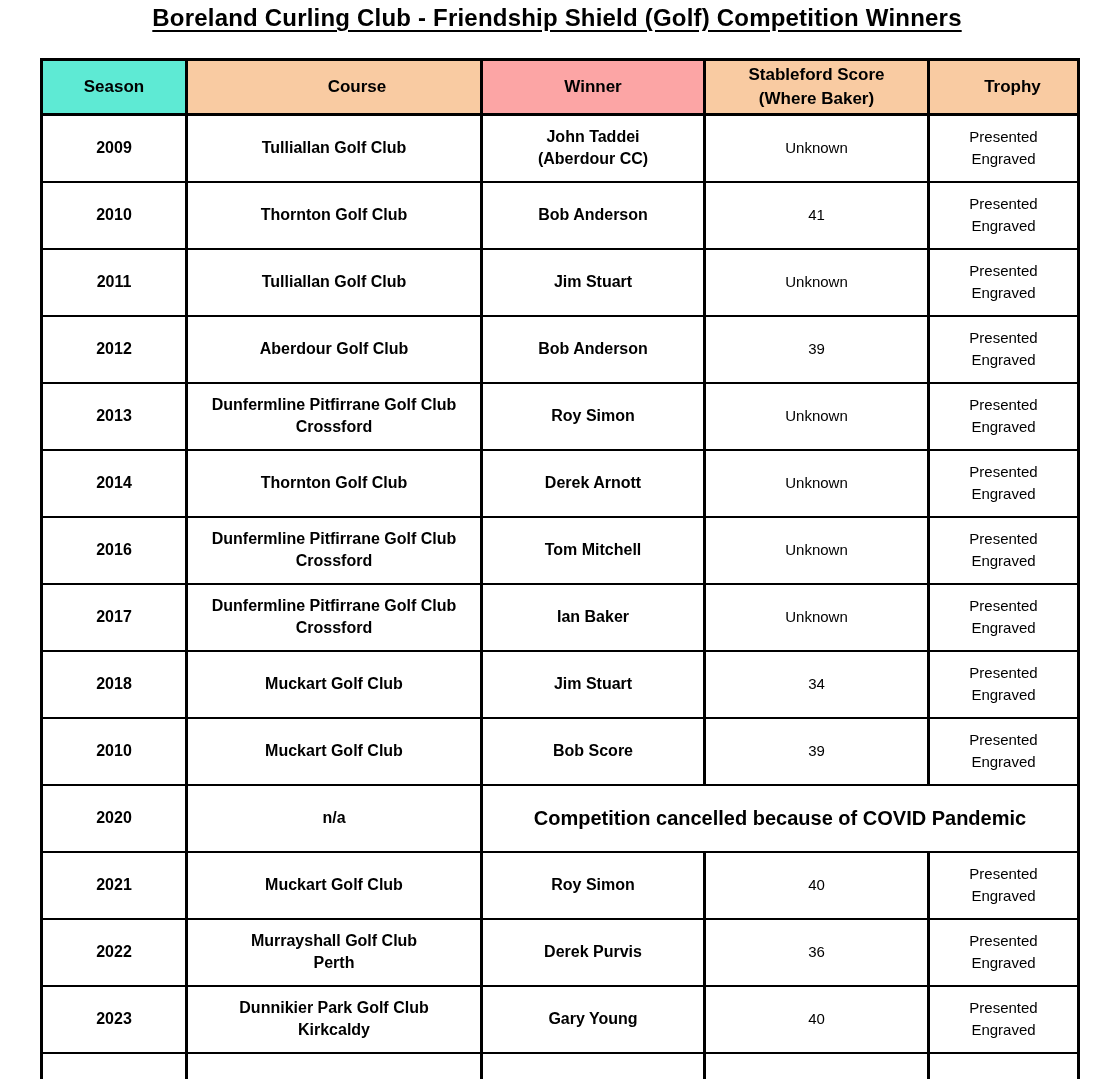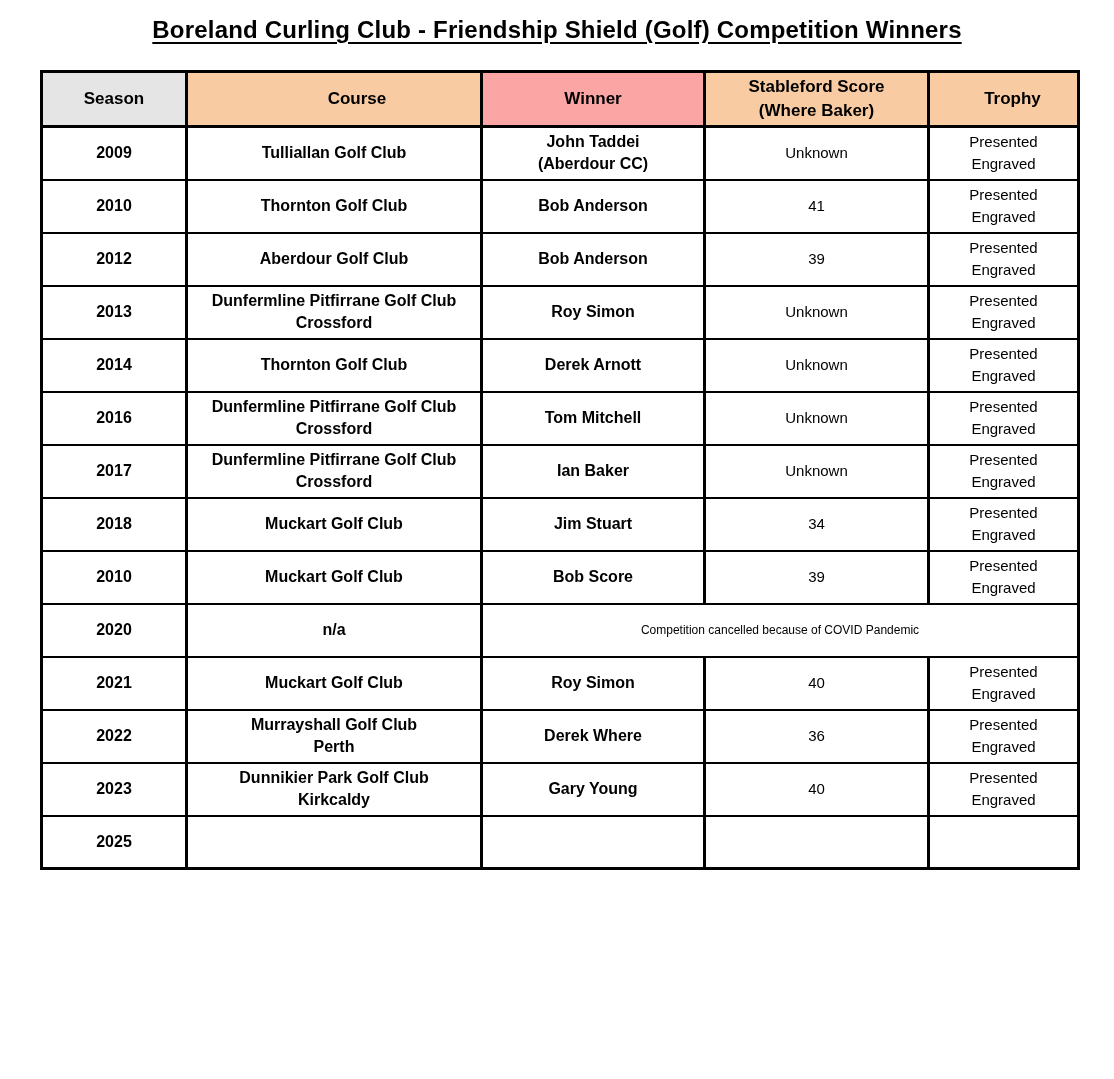--- a/index.html
+++ b/index.html
@@ -11,21 +11,21 @@
     font-family: "Liberation Sans", sans-serif;
     color: #000000;
   }
   .page {
     width: 1114px;
     height: 1079px;
     background: #ffffff;
   }
   .title {
     text-align: center;
-    padding-top: 16px;
+    padding-top: 4px;
     font-size: 24px;
     font-weight: bold;
     text-decoration: underline;
     text-underline-offset: 4px;
     letter-spacing: 0.2px;
   }
   table.winners {
     border-collapse: collapse;
     table-layout: fixed;
     width: 1037px;
@@ -49,55 +49,55 @@
     overflow: hidden;
   }
   thead th {
     height: 53px;
     font-size: 17px;
     font-weight: bold;
     line-height: 24px;
     border-top-width: 3px;
     border-bottom-width: 3px;
   }
-  tr.data-row { height: 53px; }
+  tr.data-row { height: 67px; }
   td.cell-season, td.cell-course, td.cell-winner {
     font-weight: bold;
     font-size: 16px;
     line-height: 22px;
   }
   td.cell-score, td.cell-trophy {
     font-weight: normal;
     font-size: 15px;
     line-height: 22px;
   }
   td.cell-covid {
-    font-weight: normal;
-    font-size: 12px;
+    font-weight: bold;
+    font-size: 20px;
     line-height: 22px;
   }
 </style>
 </head>
 <body>
 
 <div class="page">
 
   <div class="title">Boreland Curling Club - Friendship Shield (Golf) Competition Winners</div>
 
   <table class="winners">
     <colgroup>
       <col class="c-season">
         <col class="c-course">
         <col class="c-winner">
         <col class="c-score">
         <col class="c-trophy">
     </colgroup>
     <thead>
       <tr>
-        <th style="background-color: #e5e5e5;">Season</th>
+        <th style="background-color: #5eead4;">Season</th>
         <th style="background-color: rgb(249, 203, 162); padding-left: 48px;">Course</th>
         <th style="background-color: #fca5a5;">Winner</th>
         <th style="background-color: rgb(249, 203, 162);">Stableford Score
 (Where Baker)</th>
         <th style="background-color: rgb(249, 203, 162); padding-left: 20px;">Trophy</th>
       </tr>
     </thead>
     <tbody>
       <tr class="data-row">
         <td class="cell-season">2009</td>
@@ -110,20 +110,28 @@
       </tr>
       <tr class="data-row">
         <td class="cell-season">2010</td>
         <td class="cell-course">Thornton Golf Club</td>
         <td class="cell-winner">Bob Anderson</td>
         <td class="cell-score">41</td>
         <td class="cell-trophy">Presented
 Engraved</td>
       </tr>
       <tr class="data-row">
+        <td class="cell-season">2011</td>
+        <td class="cell-course">Tulliallan Golf Club</td>
+        <td class="cell-winner">Jim Stuart</td>
+        <td class="cell-score">Unknown</td>
+        <td class="cell-trophy">Presented
+Engraved</td>
+      </tr>
+      <tr class="data-row">
         <td class="cell-season">2012</td>
         <td class="cell-course">Aberdour Golf Club</td>
         <td class="cell-winner">Bob Anderson</td>
         <td class="cell-score">39</td>
         <td class="cell-trophy">Presented
 Engraved</td>
       </tr>
       <tr class="data-row">
         <td class="cell-season">2013</td>
         <td class="cell-course">Dunfermline Pitfirrane Golf Club
@@ -185,21 +193,21 @@
         <td class="cell-course">Muckart Golf Club</td>
         <td class="cell-winner">Roy Simon</td>
         <td class="cell-score">40</td>
         <td class="cell-trophy">Presented
 Engraved</td>
       </tr>
       <tr class="data-row">
         <td class="cell-season">2022</td>
         <td class="cell-course">Murrayshall Golf Club
 Perth</td>
-        <td class="cell-winner">Derek Where</td>
+        <td class="cell-winner">Derek Purvis</td>
         <td class="cell-score">36</td>
         <td class="cell-trophy">Presented
 Engraved</td>
       </tr>
       <tr class="data-row">
         <td class="cell-season">2023</td>
         <td class="cell-course">Dunnikier Park Golf Club
 Kirkcaldy</td>
         <td class="cell-winner">Gary Young</td>
         <td class="cell-score">40</td>

